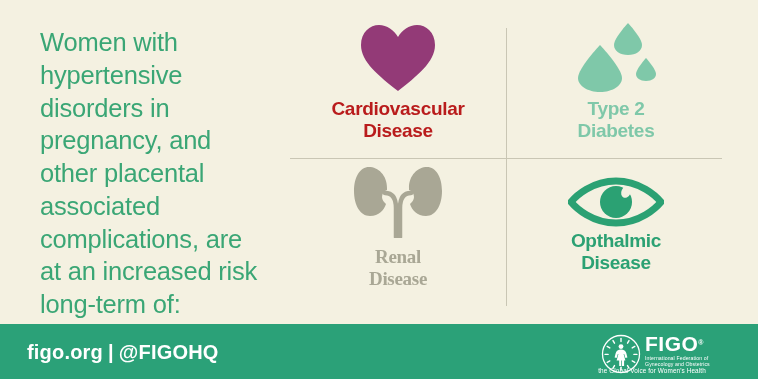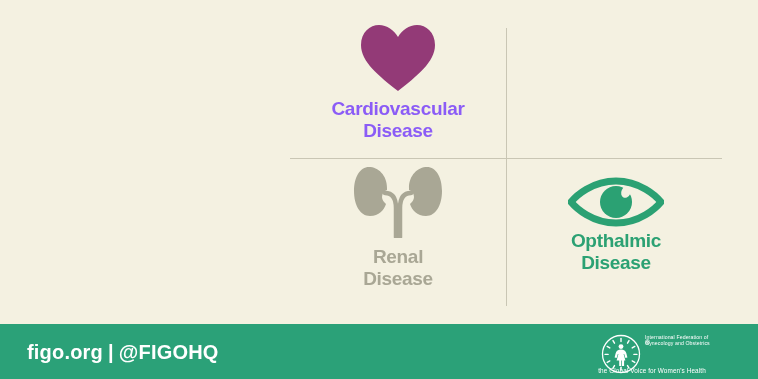--- a/index.html
+++ b/index.html
@@ -61,21 +61,21 @@
     position: absolute;
     width: 216px;
     height: 140px;
     display: flex;
     flex-direction: column;
     align-items: center;
     justify-content: flex-start;
   }
   .cell.tl { left: 0;     top: 0; }
   .cell.tr { left: 218px; top: 0; }
-  .cell.bl { left: 0;     top: 142px; }
+  .cell.bl { left: 0;     top: 142px; font-family: Liberation Serif, serif; }
   .cell.br { left: 218px; top: 142px; }
 
   .icon-wrap {
     display: flex;
     align-items: flex-end;
     justify-content: center;
     height: 72px;
   }
   .cell.tl .icon-wrap { height: 70px; }
   .cell.tr .icon-wrap { height: 70px; }
@@ -84,21 +84,21 @@
 
   .cell-label {
     margin-top: 6px;
     text-align: center;
     font-weight: bold;
     font-size: 19px;
     line-height: 1.17;
     letter-spacing: -0.3px;
     white-space: pre-line;
   }
-  .label-cardio { color: #8b5cf6; }
+  .label-cardio { color: #b91c1c; }
   .label-diabetes { color: #7fc8a9; }
   .label-renal { color: #a9a795; }
   .label-eye { color: #2ba173; }
 
   .cell.bl .cell-label { margin-top: 8px; }
   .cell.br .cell-label { margin-top: 2px; }
 
   
   .footer {
     position: absolute;
@@ -173,36 +173,59 @@
     color: #ffffff;
     font-size: 6.4px;
     letter-spacing: 0.1px;
   }
 </style>
 </head>
 <body>
 
 <div class="poster">
 
+  <div class="statement">Women with
+hypertensive
+disorders in
+pregnancy, and
+other placental
+associated
+complications, are
+at an increased risk
+long-term of:</div>
 
   <div class="grid">
 
     <div class="divider-v"></div>
     <div class="divider-h"></div>
 
     <div class="cell tl">
       <div class="icon-wrap">
         <svg width="78" height="68" viewBox="0 0 78 68">
           <path d="M39 67 C20 52 2 38 2 21 C2 8 11 1 20 1 C28 1 35 6 39 13 C43 6 50 1 58 1 C67 1 76 8 76 21 C76 38 58 52 39 67 Z" fill="#933a77"></path>
         </svg>
       </div>
       <div class="cell-label label-cardio">Cardiovascular
 Disease</div>
     </div>
 
+    <div class="cell tr">
+      <div class="icon-wrap">
+        <svg width="92" height="70" viewBox="0 0 92 70">
+
+          <path d="M30 23 C30 23 8 46 8 56 C8 64 18 70 30 70 C42 70 52 64 52 56 C52 46 30 23 30 23 Z" fill="#7fc8a9"></path>
+
+          <path d="M58 1 C58 1 44 16 44 23 C44 29 50 33 58 33 C66 33 72 29 72 23 C72 16 58 1 58 1 Z" fill="#7fc8a9"></path>
+
+          <path d="M76 36 C76 36 66 47 66 52 C66 56 70 59 76 59 C82 59 86 56 86 52 C86 47 76 36 76 36 Z" fill="#7fc8a9"></path>
+        </svg>
+      </div>
+      <div class="cell-label label-diabetes">Type 2
+Diabetes</div>
+    </div>
 
     <div class="cell bl">
       <div class="icon-wrap">
         <svg width="90" height="72" viewBox="0 0 90 72">
 
           <path d="M34 22 C34 9 25 1 16 1 C7 1 1 11 1 25 C1 39 7 50 17 50 C26 50 31 44 33 38 C31 36 29 34 29 31 C29 28 31 25 34 24 Z" fill="#a9a795"></path>
 
           <path d="M56 22 C56 9 65 1 74 1 C83 1 89 11 89 25 C89 39 83 50 73 50 C64 50 59 44 57 38 C59 36 61 34 61 31 C61 28 59 25 56 24 Z" fill="#a9a795"></path>
 
           <path d="M32 27 C40 27 43 33 43 42 L43 71" fill="none" stroke="#a9a795" stroke-width="4.5" stroke-linecap="round"></path>
@@ -256,21 +279,21 @@
           <line x1="12" y1="6.6" x2="13.5" y2="9.2"></line>
         </g>
         <g fill="#ffffff">
           <circle cx="20" cy="12.6" r="2.4"></circle>
           <path d="M20 15.4 C17.2 15.4 15.2 17 14.6 19.4 L13.6 23.6 L15.6 24.1 L16.8 19.9 L17.4 19.9 L15.6 26.6 L18.2 26.6 L18.2 31.9 L20.3 31.9 L20.3 26.6 L21 26.6 L21 31.9 L23.1 31.9 L23.1 26.6 L24.4 26.6 L22.6 19.9 L23.2 19.9 L24.4 24.1 L26.4 23.6 L25.4 19.4 C24.8 17 22.8 15.4 20 15.4 Z"></path>
         </g>
       </svg>
 
       <div class="logo-right">
         <div class="logo-word">
-          <span class="logo-reg">®</span>
+          <span>FIGO</span><span class="logo-reg">®</span>
         </div>
         <div class="logo-sub">International Federation of
 Gynecology and Obstetrics</div>
       </div>
 
       <div class="logo-tag">the Global Voice for Women's Health</div>
     </div>
 
   </div>
 

